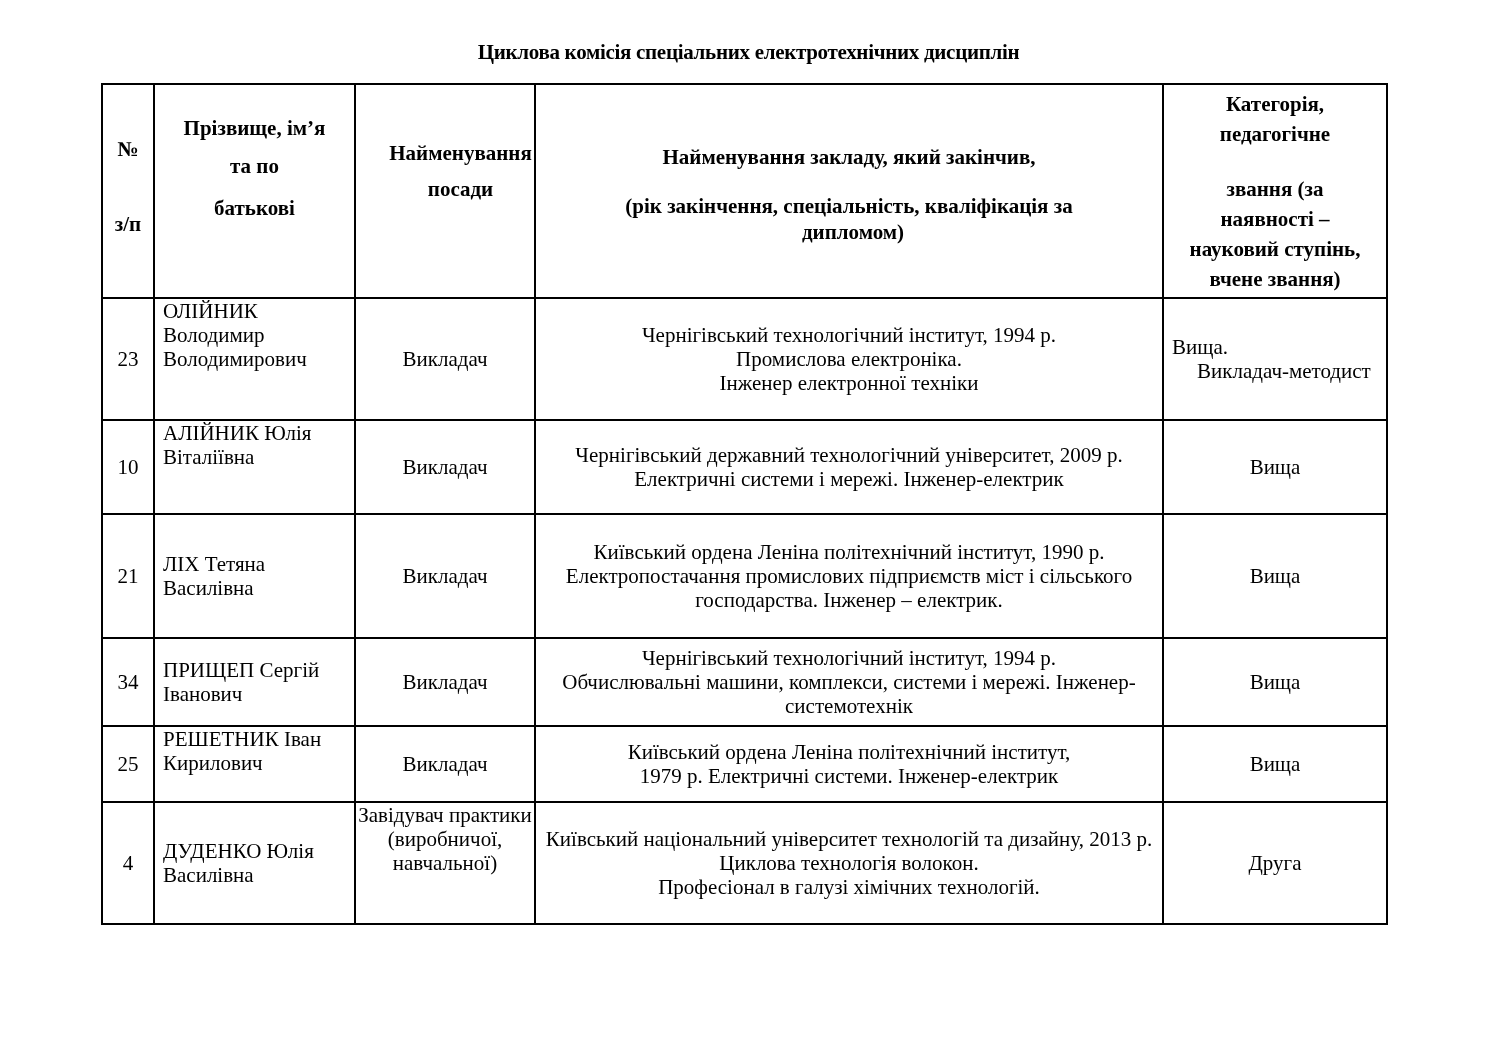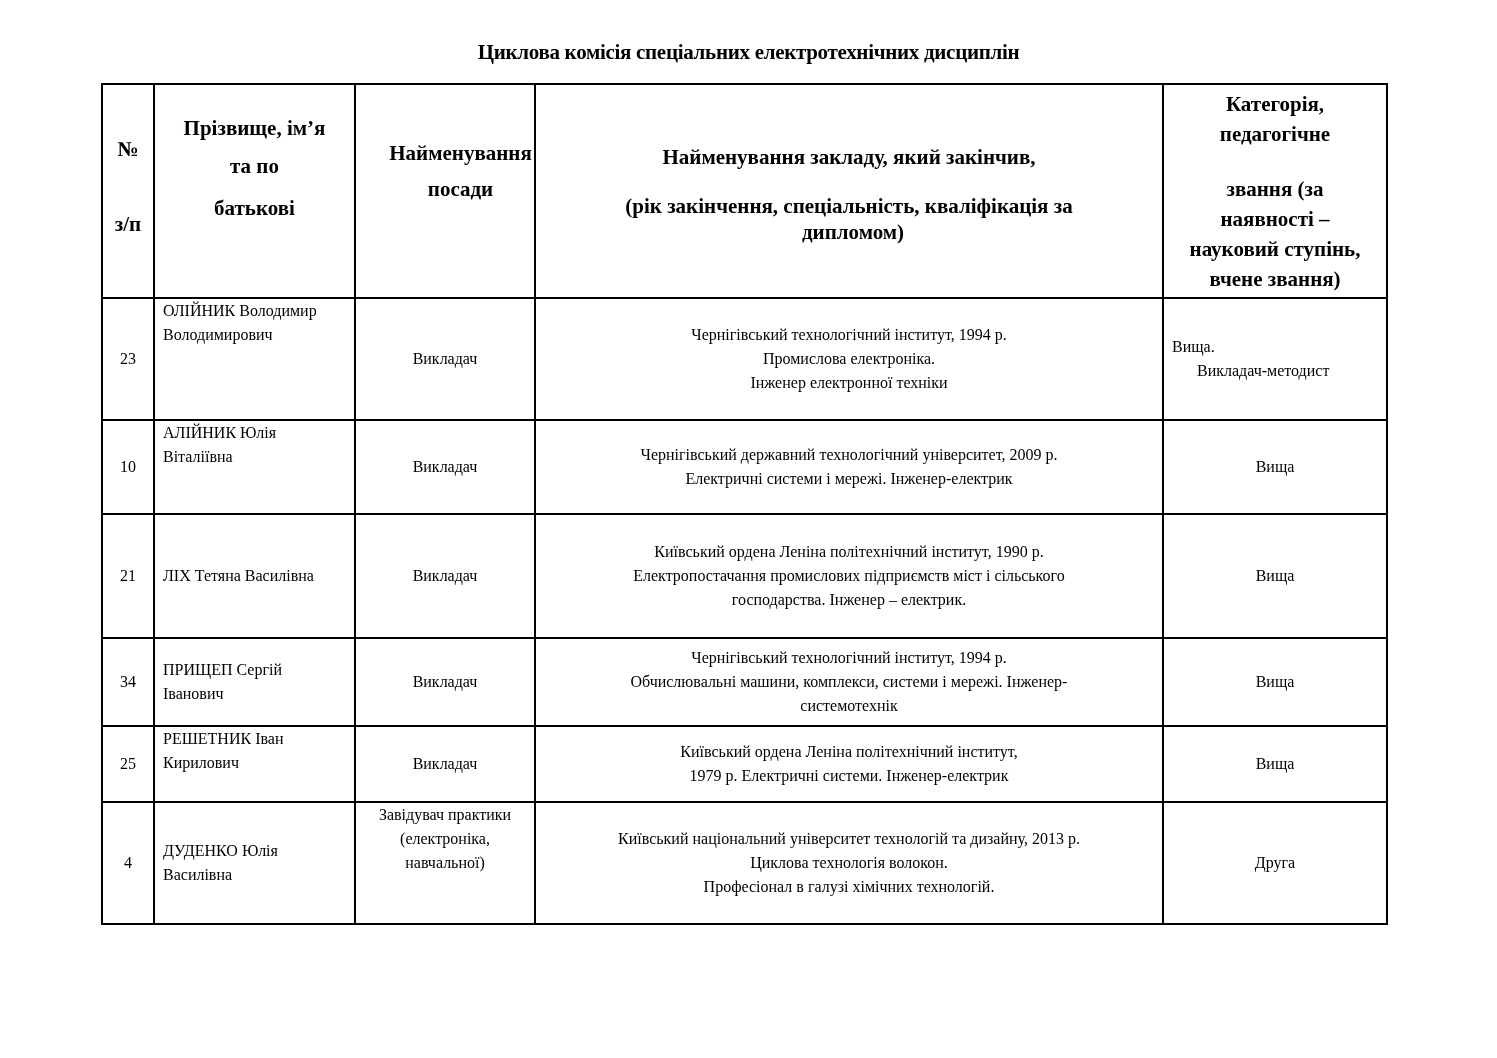--- a/index.html
+++ b/index.html
@@ -32,21 +32,21 @@
   .h-name .l { display: block; line-height: 38px; }
   .h-name .l3 { margin-top: 4px; }
   .h-pos { vertical-align: top !important; text-align: center; padding-top: 50px !important; }
   .h-pos .l { display: block; line-height: 36px; padding-left: 31px; }
   .h-inst { text-align: center; }
   .h-inst .l { display: block; line-height: 38px; }
   .h-inst .l3 { line-height: 24px; margin-left: 8px; }
   .h-cat { text-align: center; padding-top: 0 !important; }
   .h-cat .l { display: block; line-height: 30px; }
   .h-cat .l3 { margin-top: 25px; }
-  td { font-size: 16px; line-height: 24px; }
+  td { font-size: 21px; line-height: 24px; }
   .num { text-align: center; }
   .name { text-align: left; padding-left: 8px !important; vertical-align: top !important; }
   .name.mid { vertical-align: middle !important; }
   .pos { text-align: center; }
   .inst { text-align: center; }
   .cat { text-align: center; border-radius: 18px; }
   .cat.left { text-align: left; padding-left: 8px !important; }
   .cat .l2 { display: block; padding-left: 25px; }
   .line { display: block; }
   .r1 { height: 122px; }
@@ -175,21 +175,21 @@
   </tr>
 
   <tr class="r6">
     <td class="num">4</td>
     <td class="name mid">
       <span class="line">ДУДЕНКО Юлія</span>
       <span class="line">Василівна</span>
     </td>
     <td class="pos" style="vertical-align:top;">
       <span class="line">Завідувач практики</span>
-      <span class="line">(електроніка,</span>
+      <span class="line">(виробничої,</span>
       <span class="line">навчальної)</span>
     </td>
     <td class="inst">
       <span class="line">Київський національний університет технологій та дизайну, 2013 р.</span>
       <span class="line">Циклова технологія волокон.</span>
       <span class="line">Професіонал в галузі хімічних технологій.</span>
     </td>
     <td class="cat">Друга</td>
   </tr>
 </tbody>

